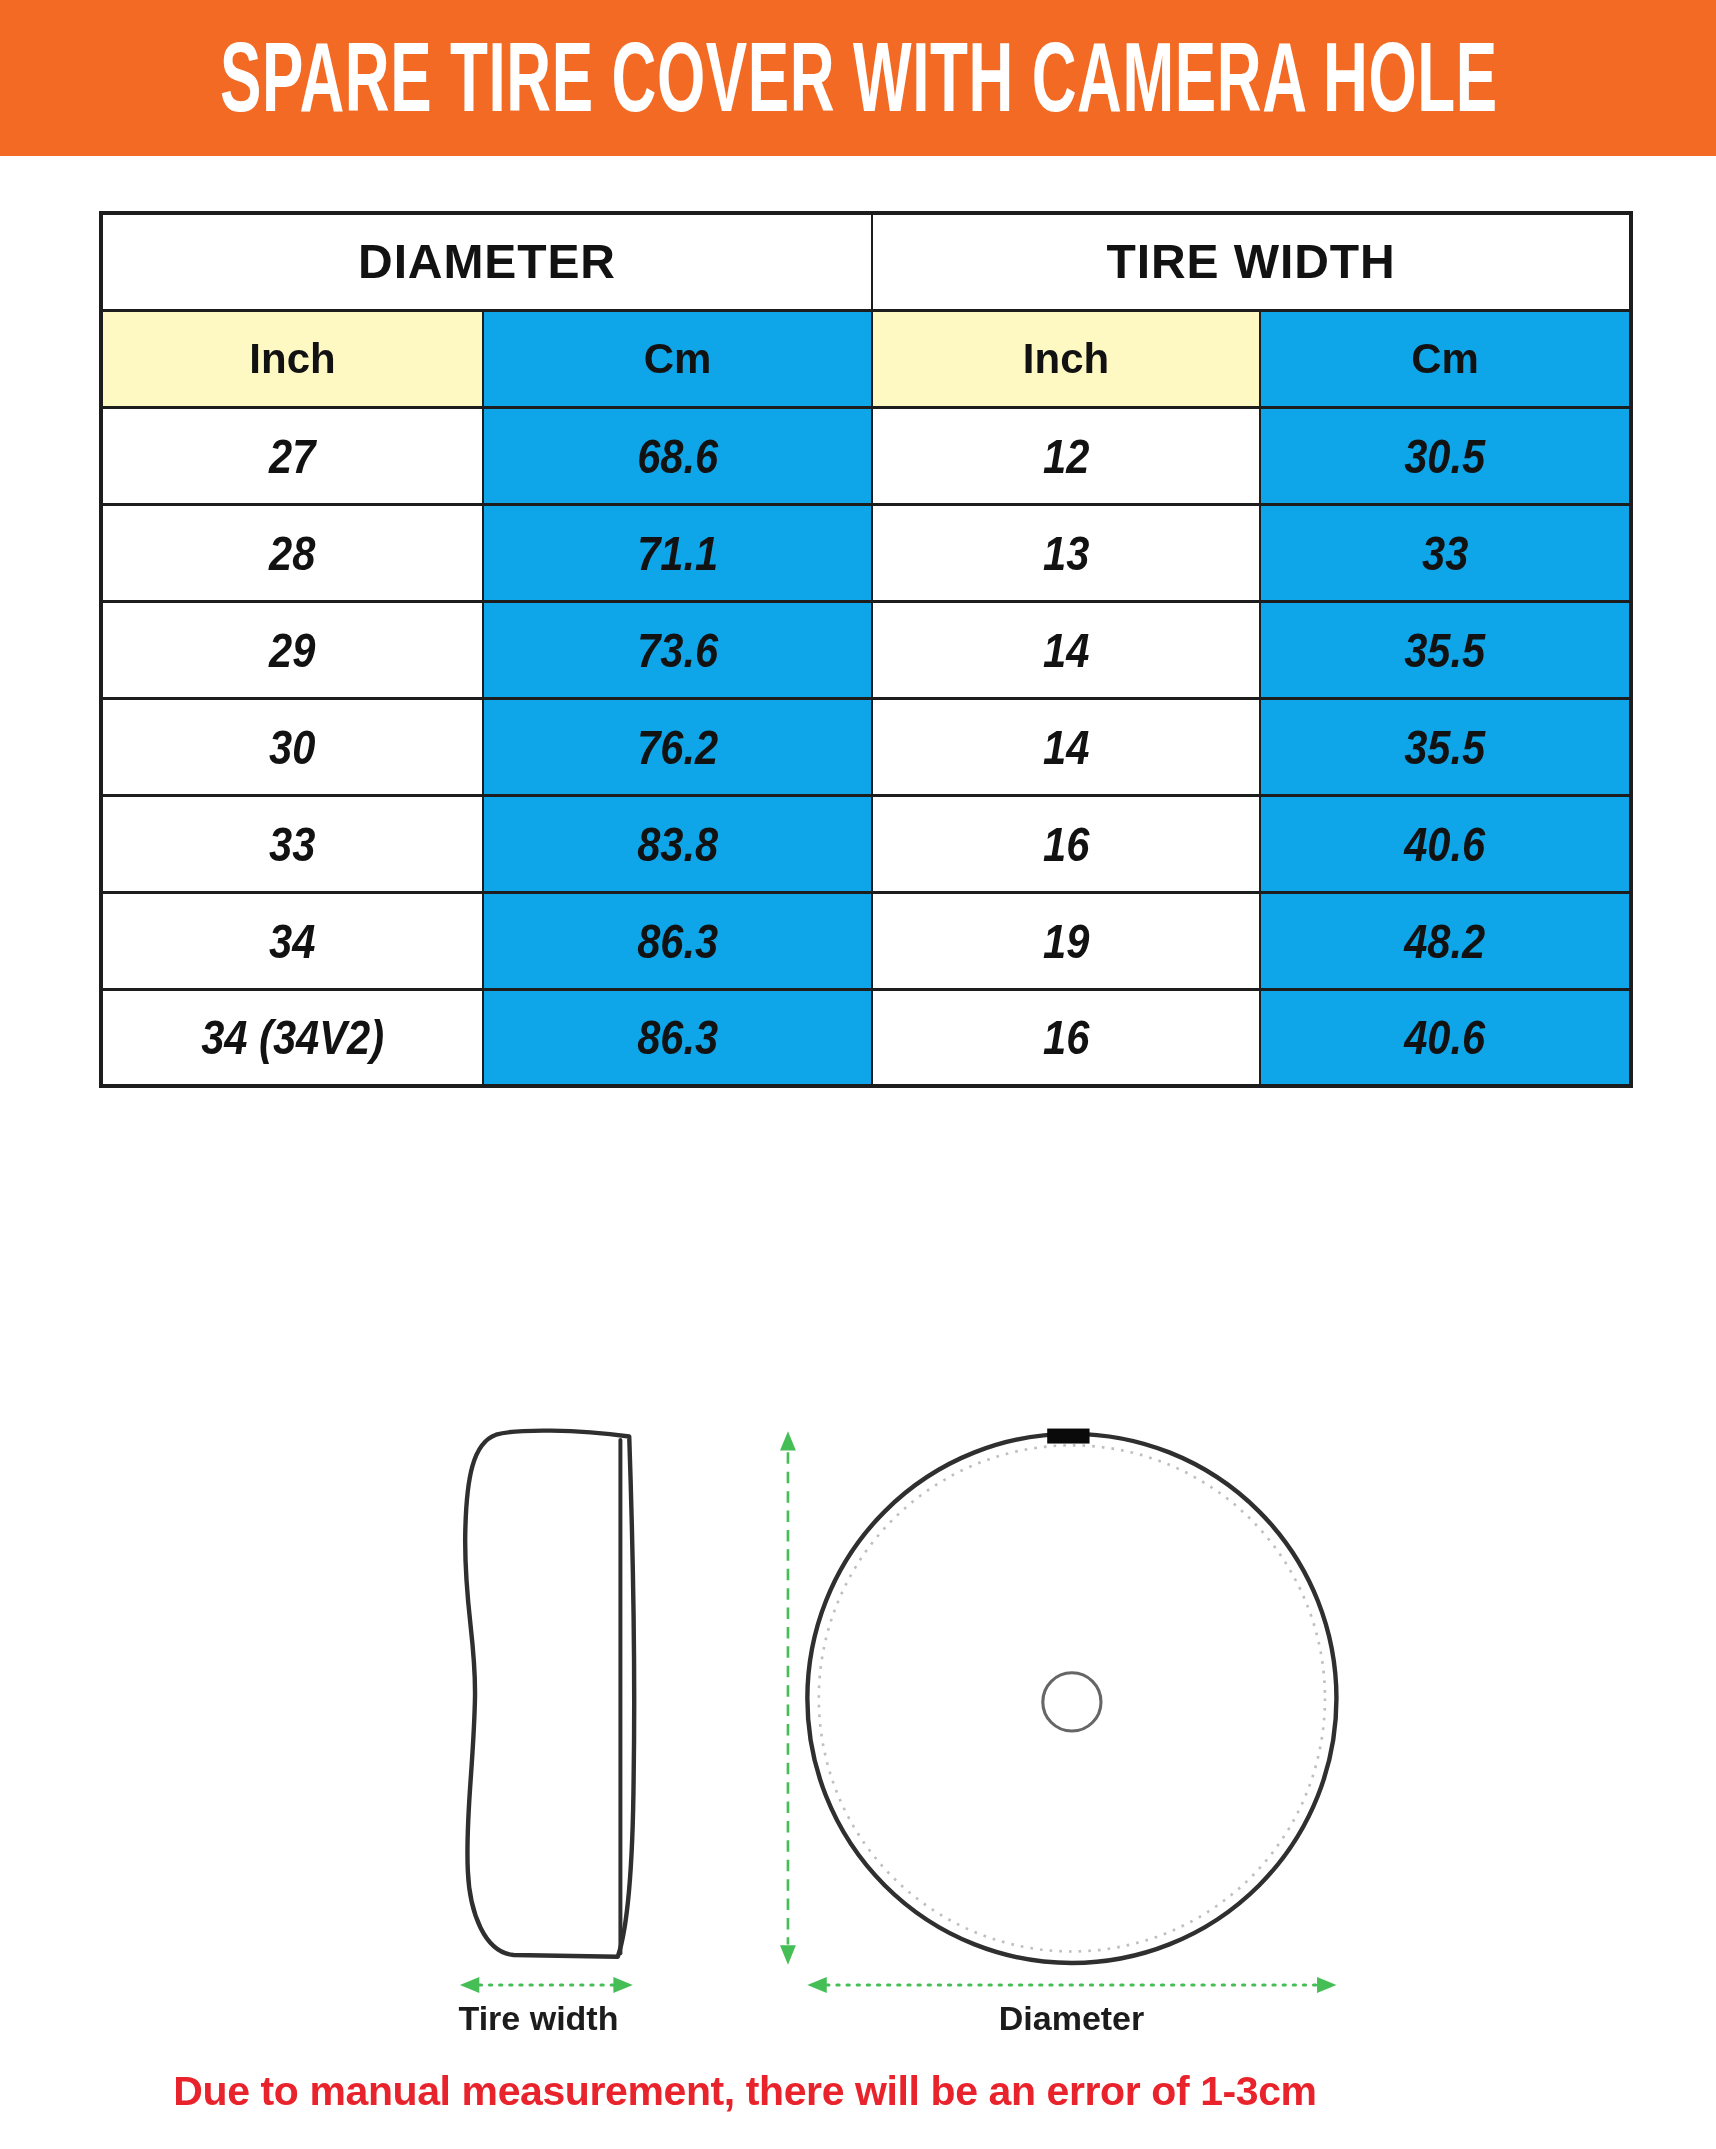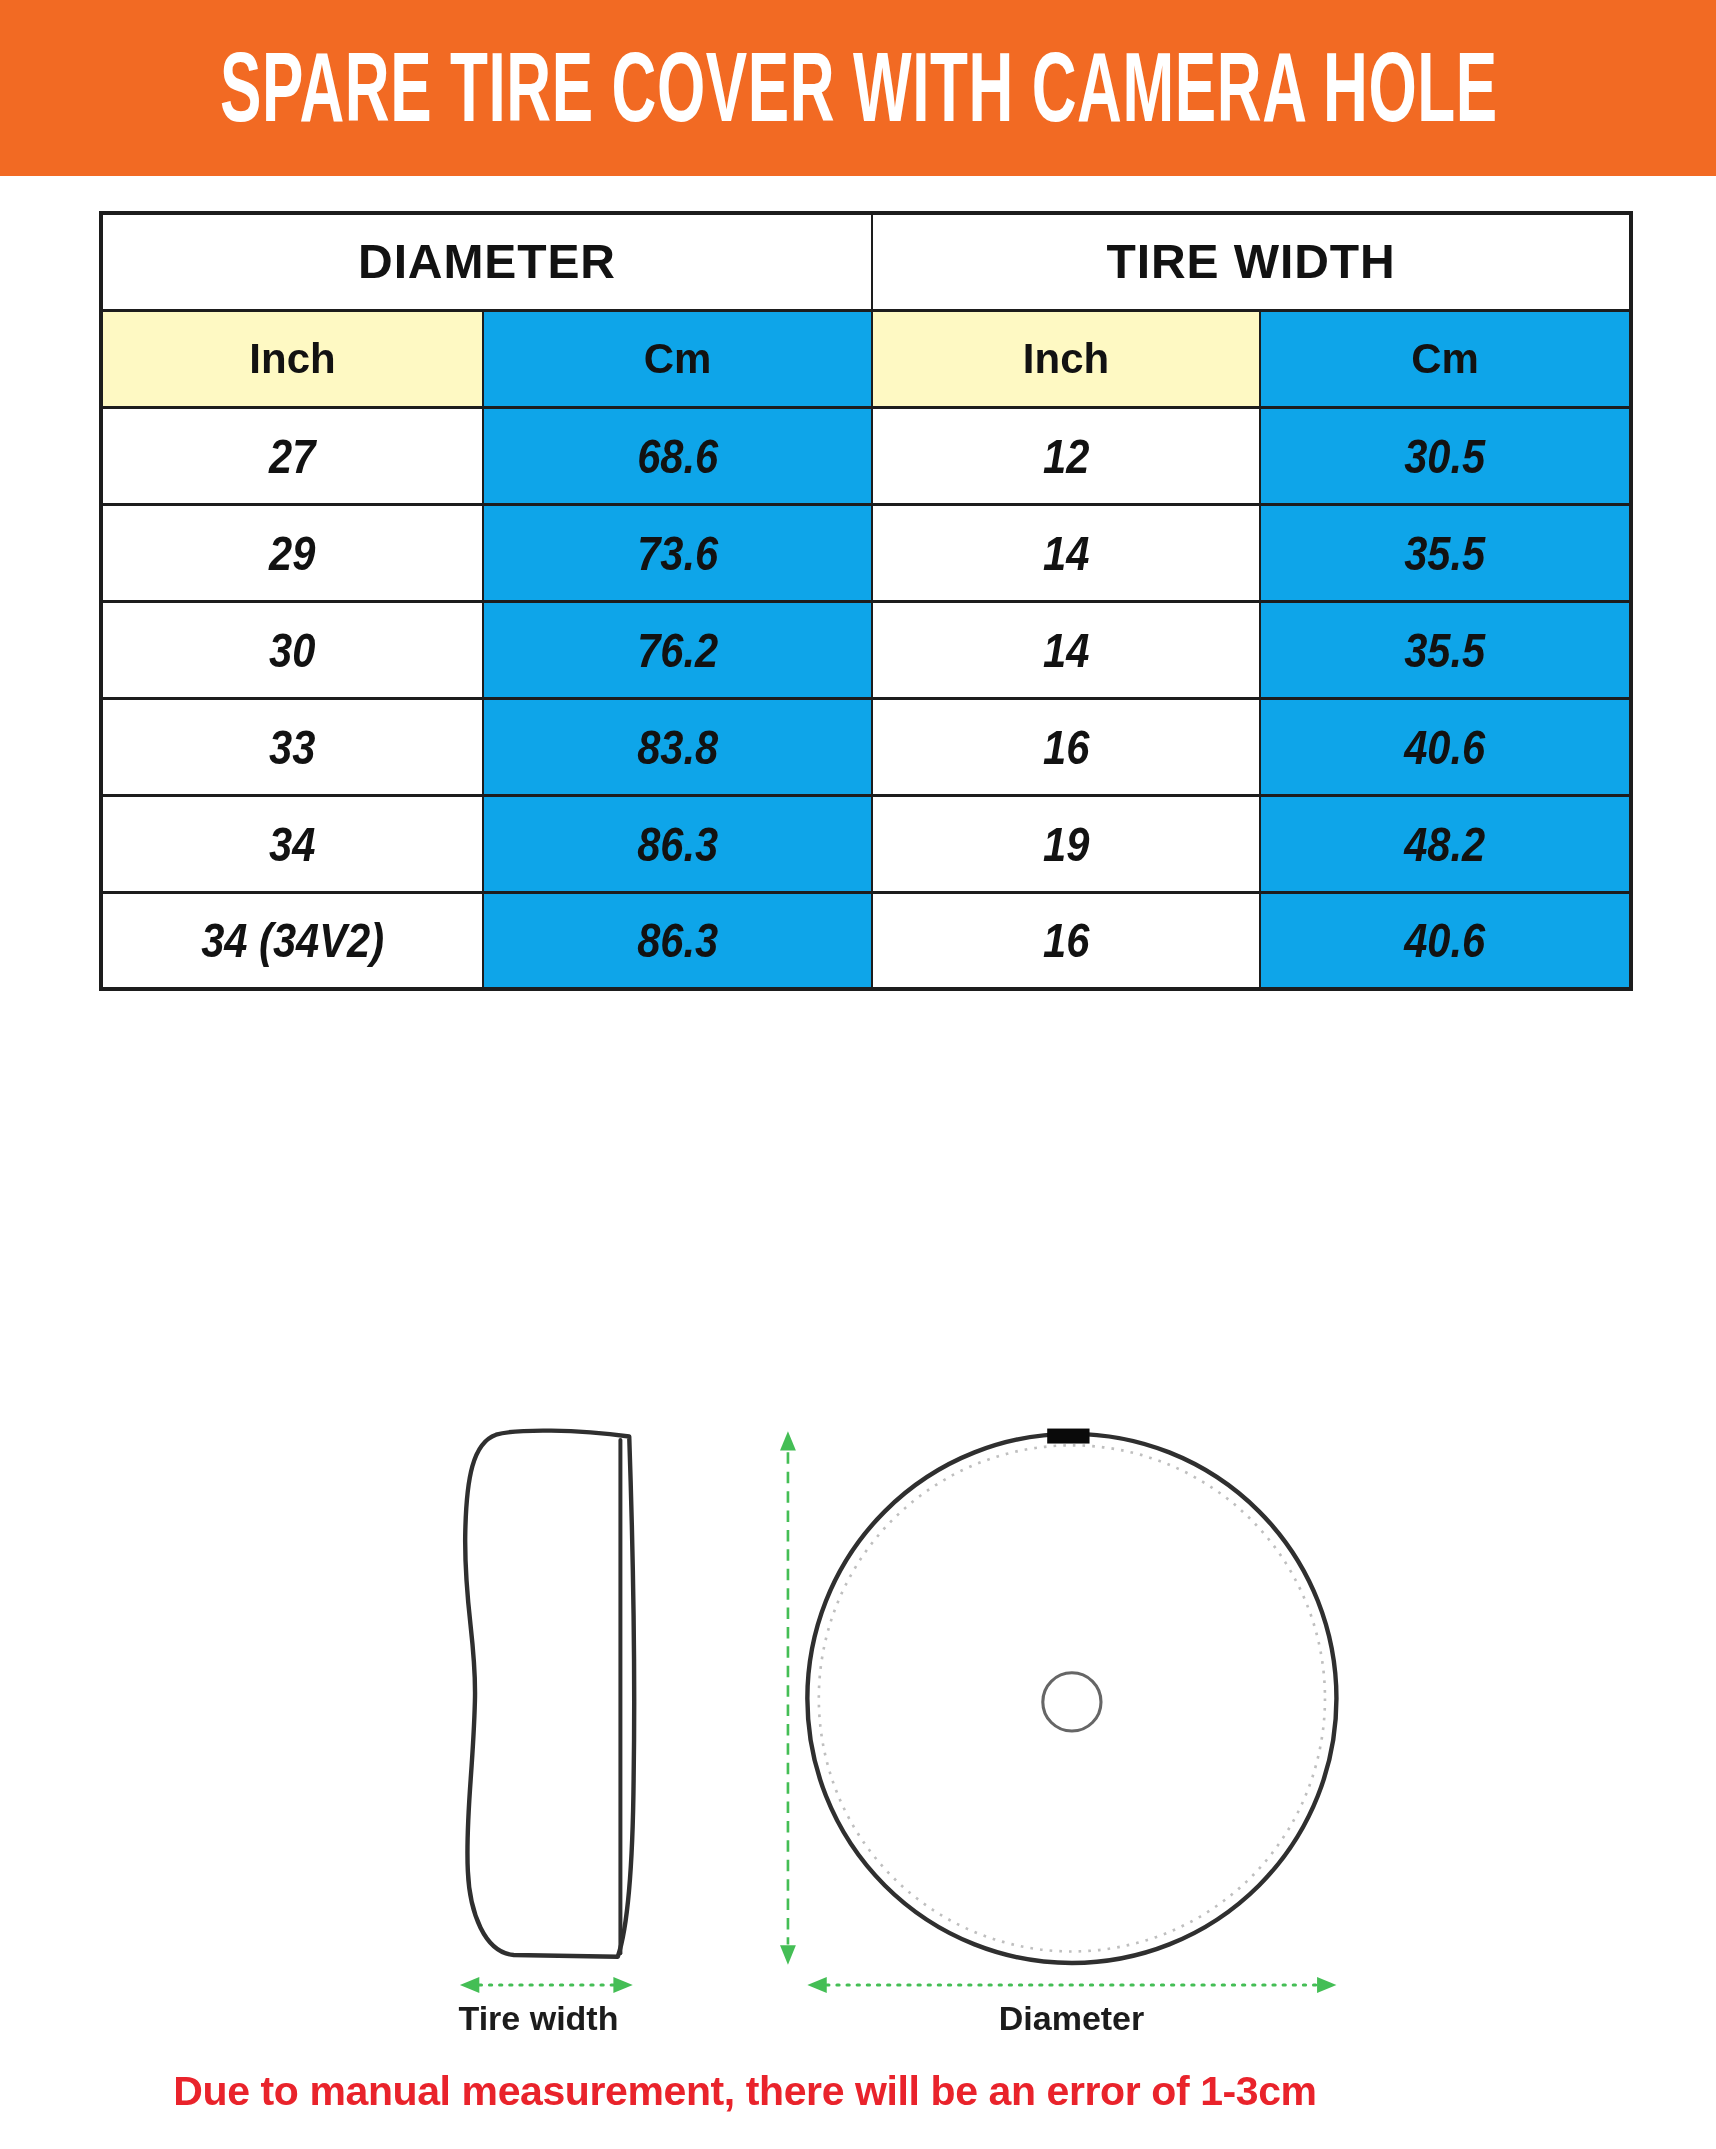--- a/index.html
+++ b/index.html
@@ -1,20 +1,20 @@
 <!DOCTYPE html>
 <html style="font-size:14px"><head>
 <meta charset="utf-8">
 <style>
   html,body{margin:0;padding:0;background:#fff;}
   body{position:relative;width:1717px;height:2149px;overflow:hidden;
        font-family:"Liberation Sans","DejaVu Sans",sans-serif;}
 
   
-  .banner{position:absolute;left:0;top:0;width:1717px;height:176px;
+  .banner{position:absolute;left:0;top:0;width:1717px;height:156px;
           display:flex;align-items:center;justify-content:center;}
   .banner-title{color:#fff;font-size:94px;font-weight:bold;white-space:nowrap;
                 letter-spacing:0.9px;display:inline-block;transform:scale(0.66,1.04);
                 transform-origin:center center;}
 
   
   table.size-table{position:absolute;left:99px;top:211px;width:1531px;
                    border-collapse:collapse;table-layout:fixed;background:#fff;
                    border:4.4px solid #1d1d1d;}
   .size-table th,.size-table td{border:2.6px solid #1d1d1d;border-top-width:3.5px;
@@ -61,20 +61,26 @@
     <th class="unit-h">Inch</th>
     <th class="unit-h gray">Cm</th>
     <th class="unit-h">Inch</th>
     <th class="unit-h gray">Cm</th>
   </tr>
   <tr>
     <td><span class="cond">27</span></td>
     <td class="gray"><span class="cond">68.6</span></td>
     <td><span class="cond">12</span></td>
     <td class="gray"><span class="cond">30.5</span></td>
+  </tr>
+  <tr>
+    <td><span class="cond">28</span></td>
+    <td class="gray"><span class="cond">71.1</span></td>
+    <td><span class="cond">13</span></td>
+    <td class="gray"><span class="cond">33</span></td>
   </tr>
   <tr>
     <td><span class="cond">29</span></td>
     <td class="gray"><span class="cond">73.6</span></td>
     <td><span class="cond">14</span></td>
     <td class="gray"><span class="cond">35.5</span></td>
   </tr>
   <tr>
     <td><span class="cond">30</span></td>
     <td class="gray"><span class="cond">76.2</span></td>

